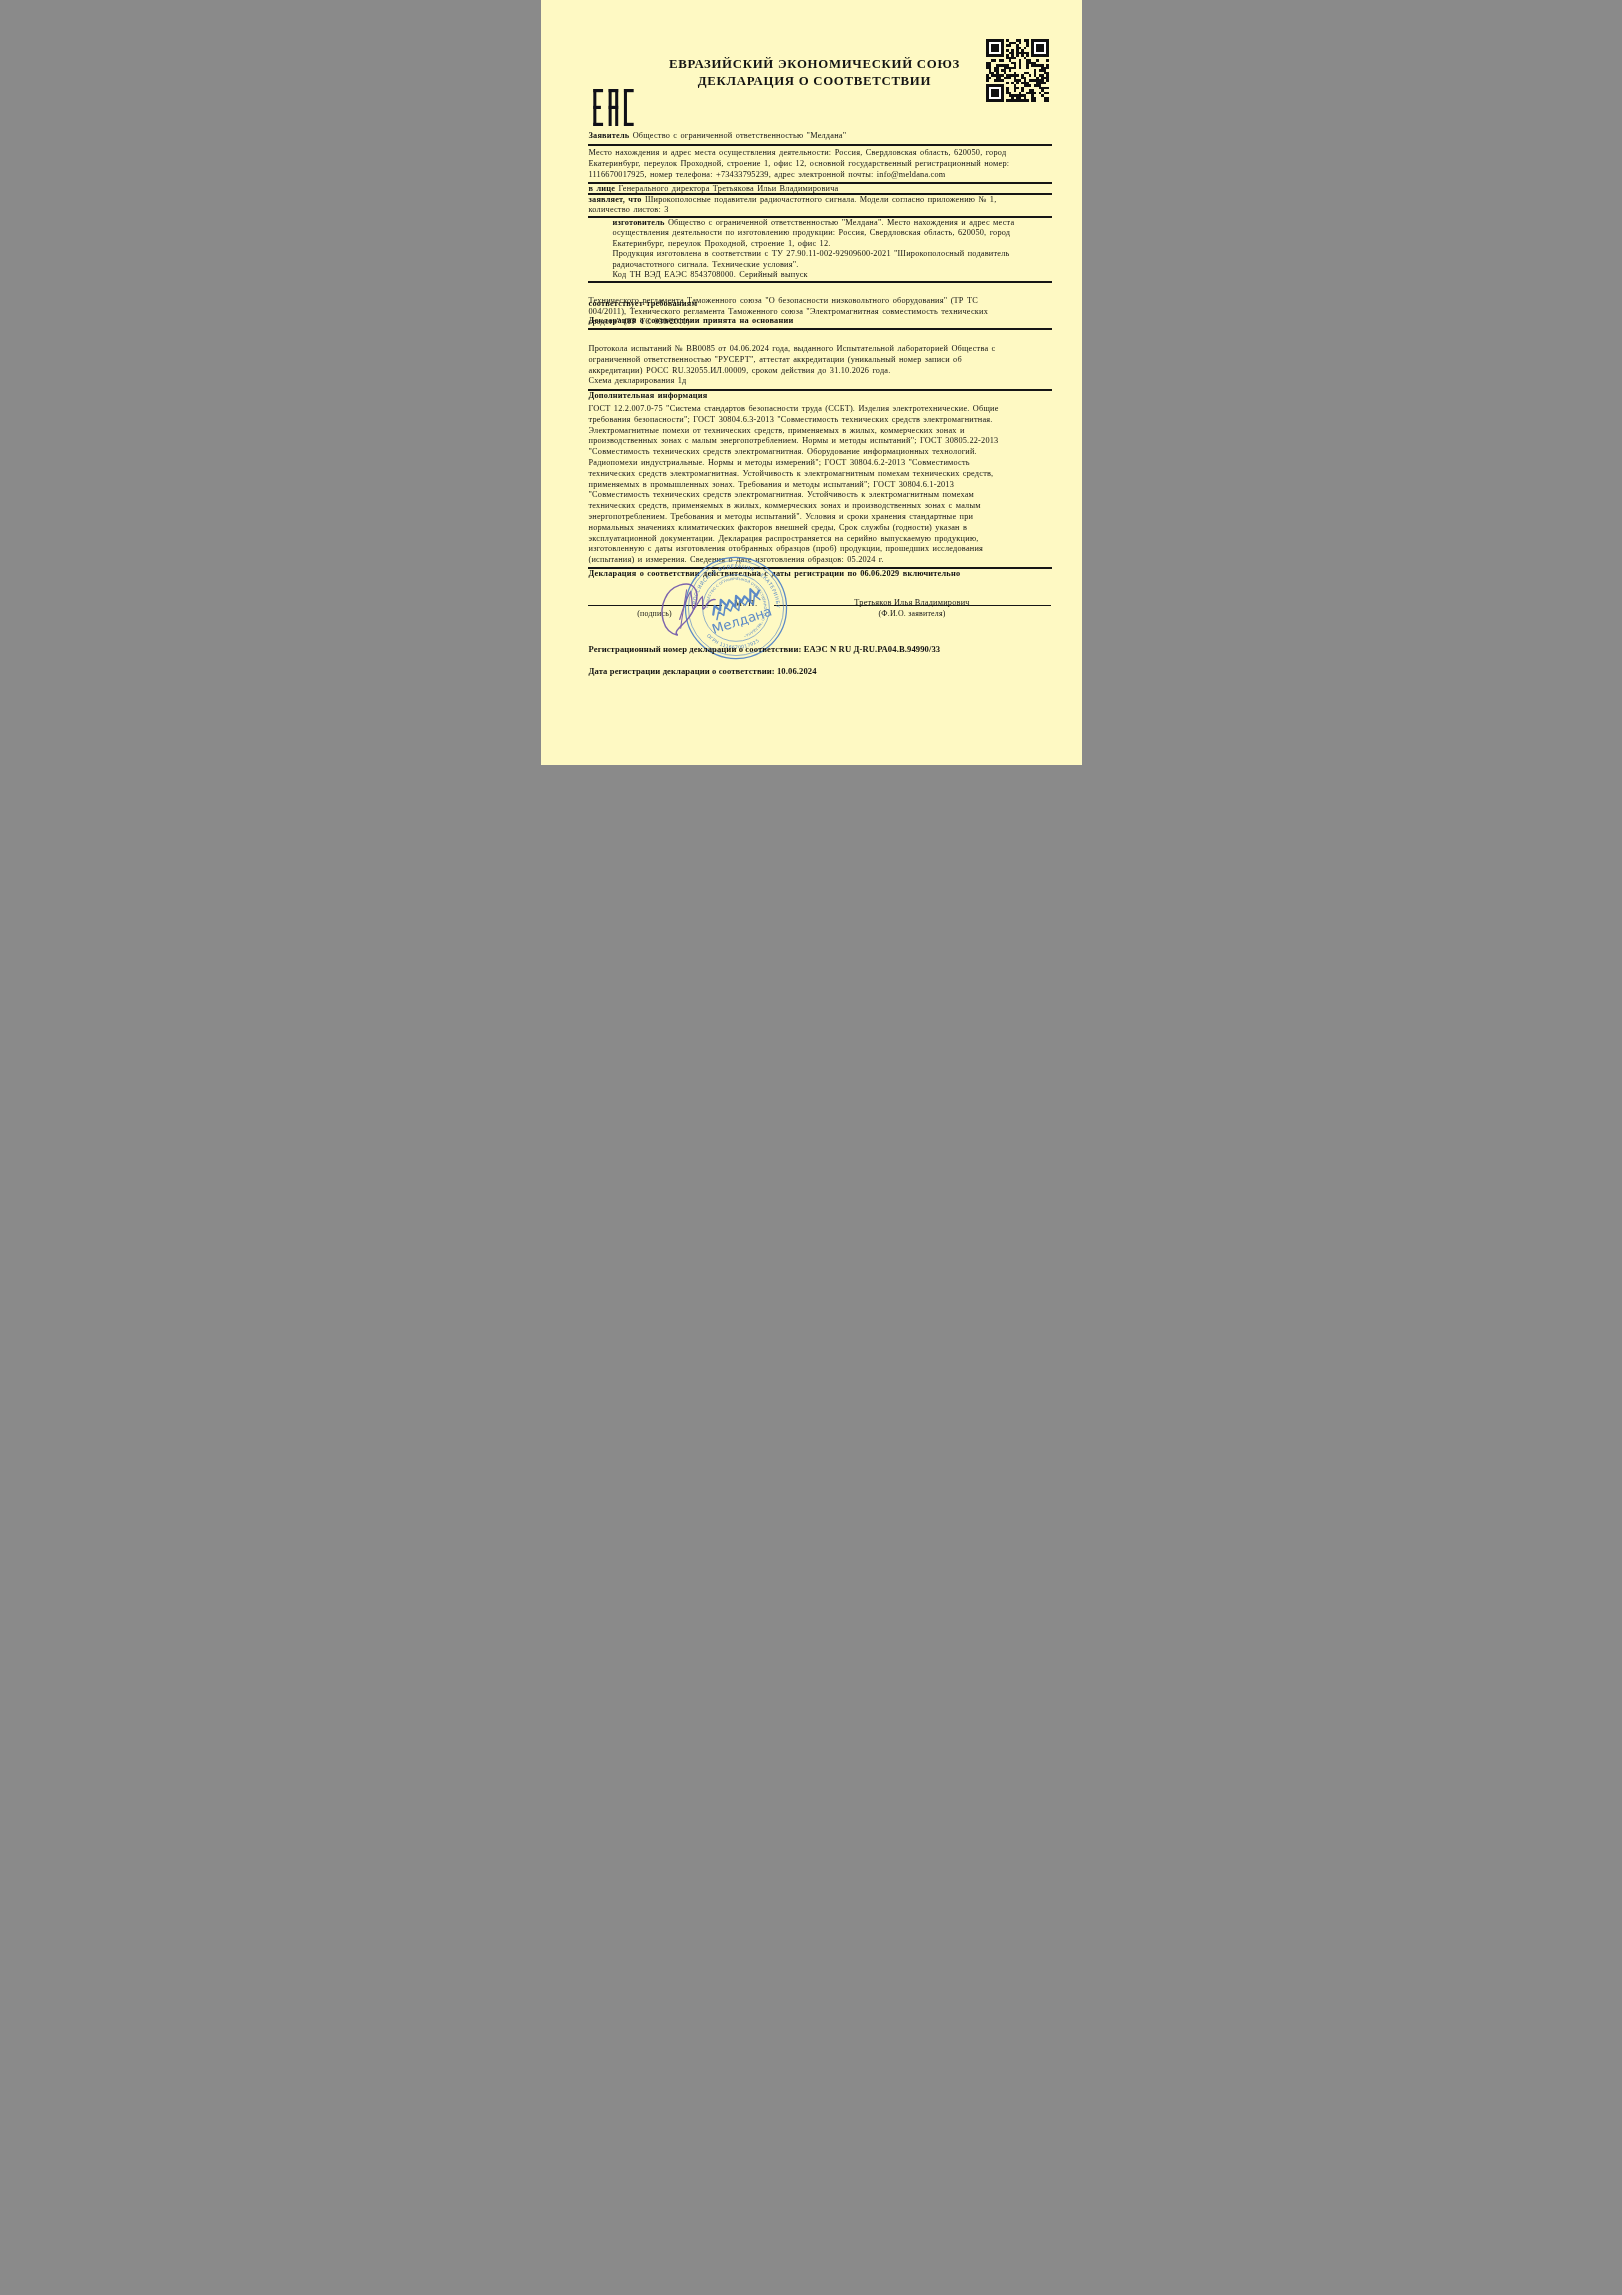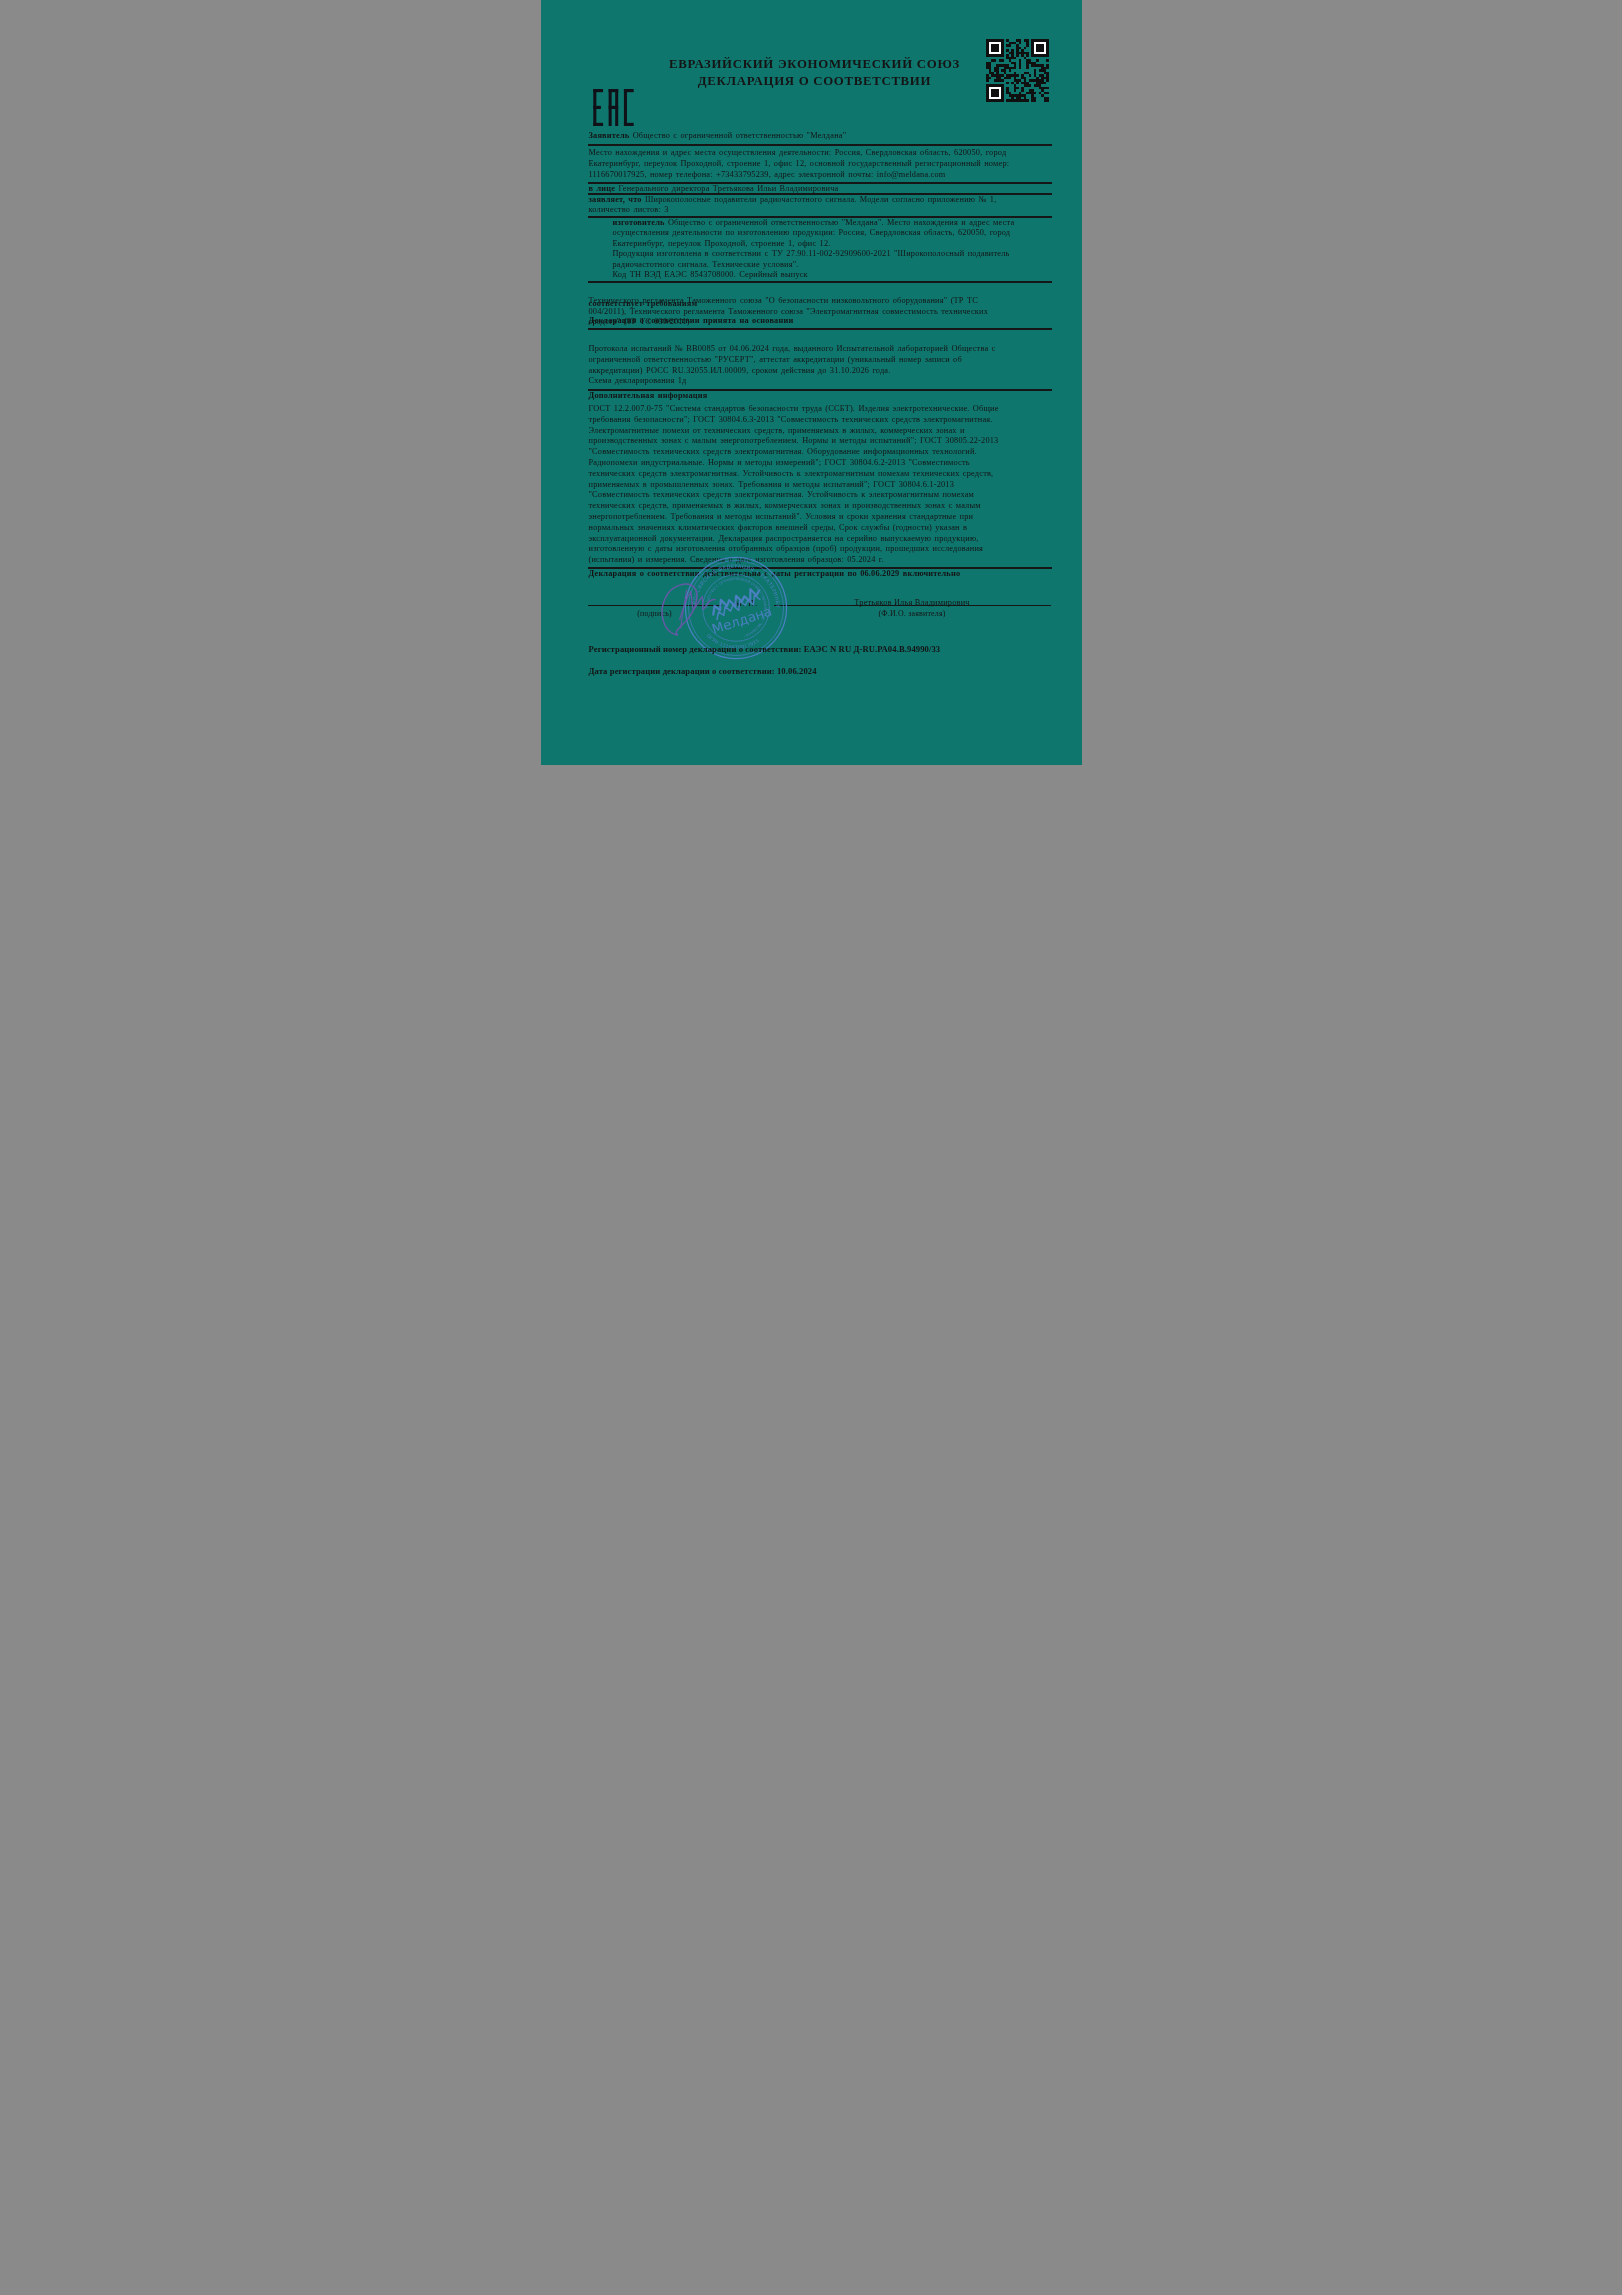--- a/index.html
+++ b/index.html
@@ -1,18 +1,18 @@
 <!DOCTYPE html>
 <html style="font-size:7.9px"><head>
 <meta charset="utf-8">
 <style>
   html,body{margin:0;padding:0;background:#8a8a8a;}
   .page{
     position:relative;width:541px;height:765px;margin:0 auto;
-    background:#0f766e;overflow:hidden;
+    background:#fef9c3;overflow:hidden;
     font-family:"Liberation Serif","DejaVu Serif",serif;color:#141414;
   }
   .abs{position:absolute;}
   .doc-title{
     left:48px;width:452px;text-align:center;font-weight:bold;
     font-size:12.8px;letter-spacing:0.7px;line-height:14.7px;white-space:nowrap;
   }
   .block{
     left:48px;width:463px;font-size:8.3px;line-height:10.8px;
     letter-spacing:0.2px;word-spacing:1px;white-space:pre-line;margin:0;

